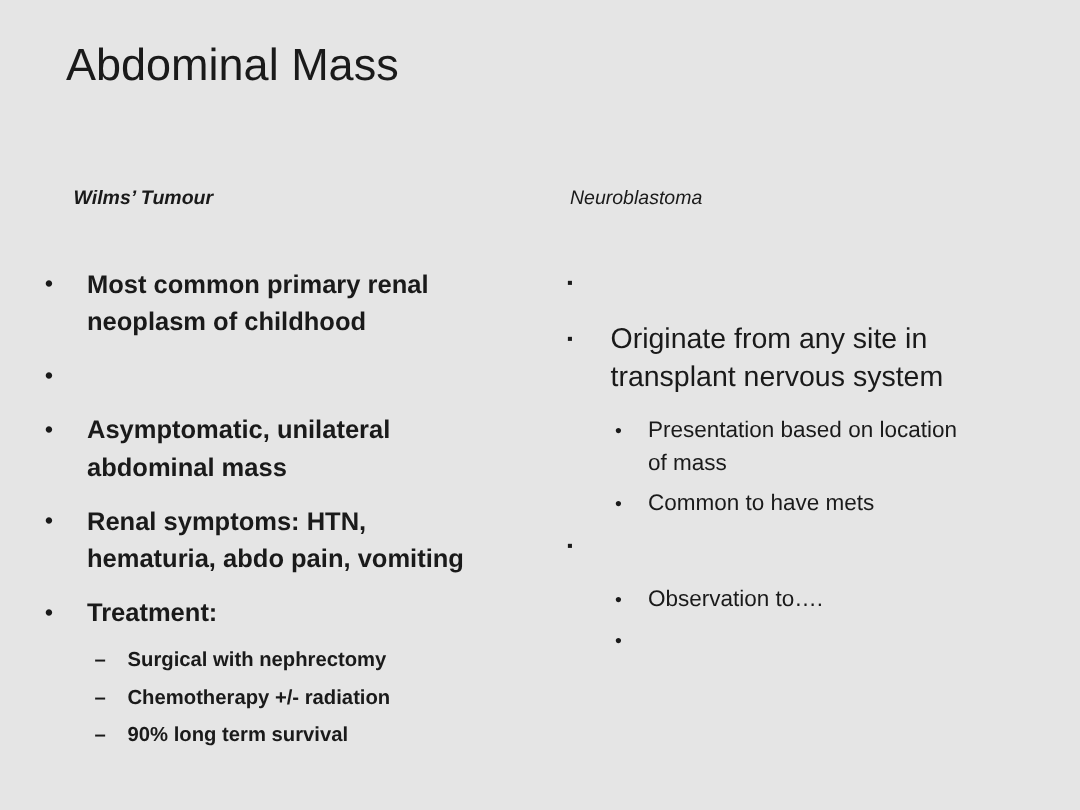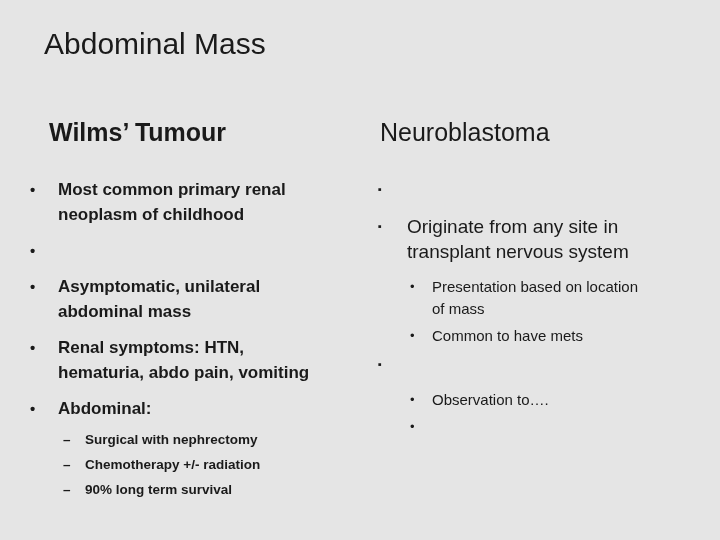--- a/index.html
+++ b/index.html
@@ -19,23 +19,24 @@
     margin: 0;
     font-size: 30px;
     font-weight: 400;
     line-height: 1.1;
   }
   .col { position: absolute; top: 120px; }
   .col-left  { left: 30px;  width: 338px; }
   .col-right { left: 378px; width: 328px; }
   .heading {
     margin: 0;
-    font-size: 25px;
+    font-size: 13px;
     font-weight: 700;
     line-height: 24px;
+    font-style: italic;
   }
   .col-left  .heading { margin-left: 19px; }
   .col-right .heading { margin-left: 2px; font-weight: 400; }
   ul.bullets { list-style: none; margin: 0; padding: 0; }
   .col-left  ul.bullets { margin-top: 33px; }
   .col-right ul.bullets { margin-top: 33px; }
   li { display: flex; align-items: flex-start; }
   li .marker { flex: none; }
   li .text { white-space: pre-line; }
   
@@ -71,21 +72,21 @@
           <span class="text">Asymptomatic, unilateral
 abdominal mass</span>
         </li>
         <li class="l1">
           <span class="marker">•</span>
           <span class="text">Renal symptoms: HTN,
 hematuria, abdo pain, vomiting</span>
         </li>
         <li class="l1">
           <span class="marker">•</span>
-          <span class="text">Abdominal:</span>
+          <span class="text">Treatment:</span>
         </li>
         <li class="l2">
           <span class="marker">–</span>
           <span class="text">Surgical with nephrectomy</span>
         </li>
         <li class="l2">
           <span class="marker">–</span>
           <span class="text">Chemotherapy +/- radiation</span>
         </li>
         <li class="l2">

